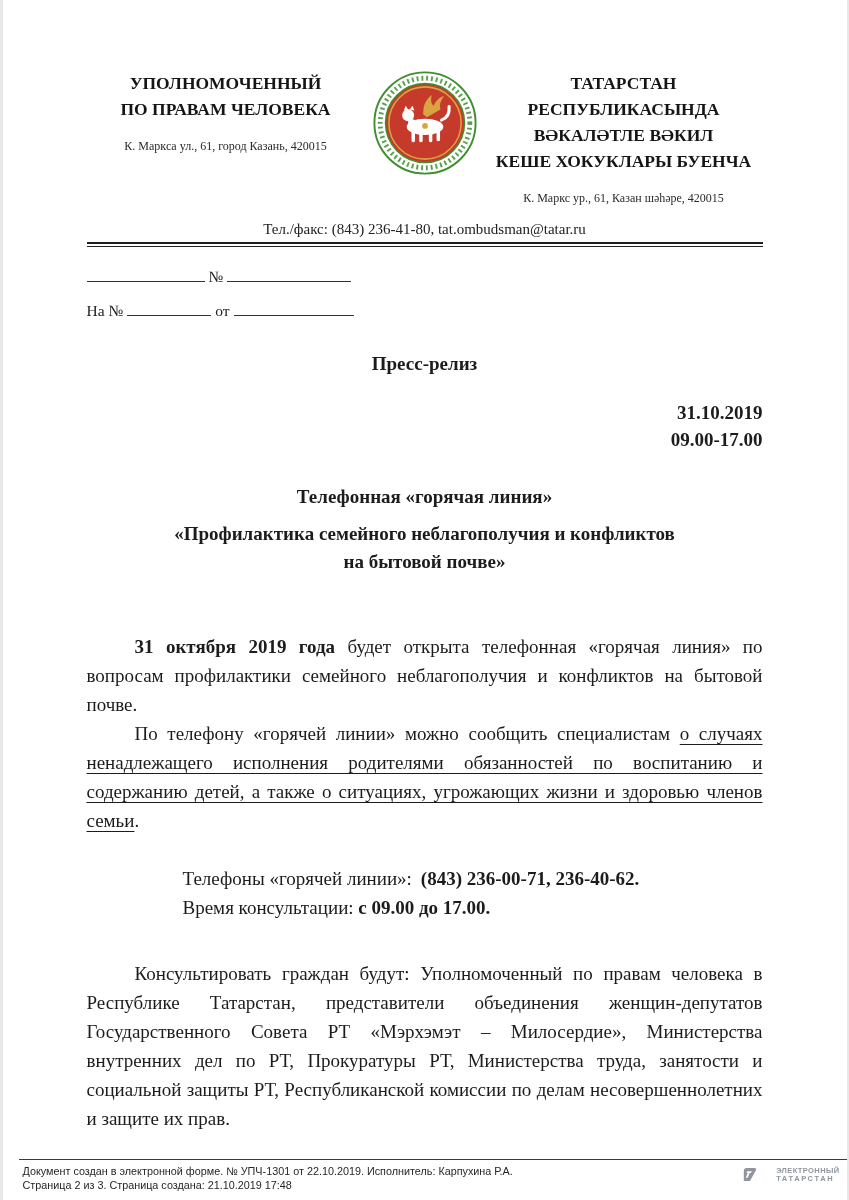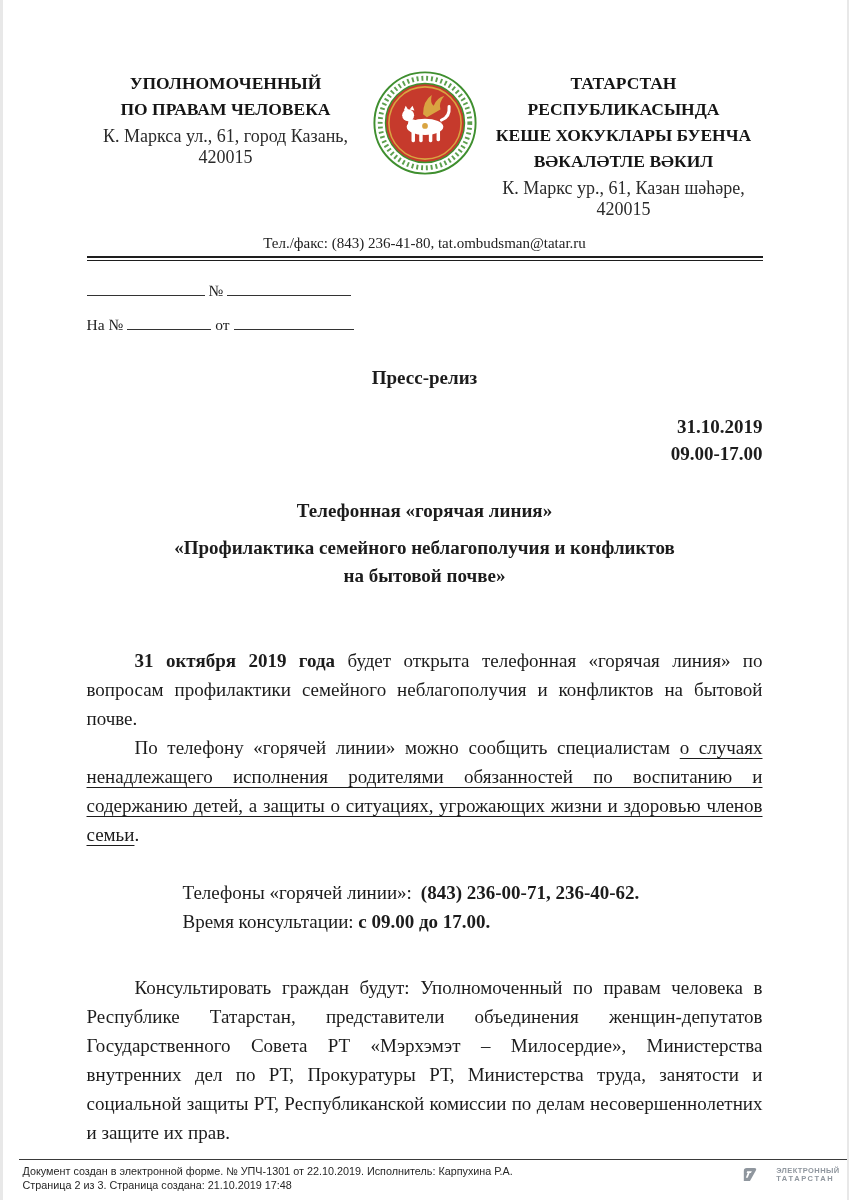--- a/index.html
+++ b/index.html
@@ -16,21 +16,21 @@
   }
 
   
   .letterhead {
     display: flex;
     align-items: flex-start;
     margin: 70px 80px 0 80px;
   }
   .org-block { flex: 1; text-align: center; }
   .org-name { font-weight: bold; font-size: 17.5px; line-height: 26px; color: #151515; }
-  .org-address { margin-top: 4px; font-size: 18px; color: #2a2a2a; }
+  .org-address { margin-top: 17px; font-size: 12px; color: #2a2a2a; }
   .emblem-wrap { width: 108px; flex: 0 0 108px; margin: 0 2px; display: flex; justify-content: center; }
 
   .contact-line { text-align: center; margin-top: 15px; font-size: 15px; color: #222; }
 
   .double-rule {
     margin: 4px 84px 0 84px;
     height: 5px;
     border-top: 2.5px solid #1e1e1e;
     border-bottom: 1.2px solid #1e1e1e;
   }
@@ -126,22 +126,22 @@
         <rect x="49" y="63" width="3.6" height="12" rx="1.5" fill="#ffffff"></rect>
         <rect x="59" y="63" width="3.6" height="12" rx="1.5" fill="#ffffff"></rect>
         <rect x="67" y="61" width="3.6" height="13" rx="1.5" fill="#ffffff"></rect>
         <circle cx="55" cy="58" r="3" fill="#d9a441"></circle>
       </svg>
     </div>
 
     <div class="org-block">
       <div class="org-name">
         <div>ТАТАРСТАН РЕСПУБЛИКАСЫНДА</div>
+        <div>ВӘКАЛӘТЛЕ ВӘКИЛ</div>
         <div>КЕШЕ ХОКУКЛАРЫ БУЕНЧА</div>
-        <div>ВӘКАЛӘТЛЕ ВӘКИЛ</div>
       </div>
       <div class="org-address">К. Маркс ур., 61, Казан шәһәре, 420015</div>
     </div>
   </div>
 
   <div class="contact-line">Тел./факс: (843) 236-41-80, tat.ombudsman@tatar.ru</div>
   <div class="double-rule"></div>
 
   <div class="refs">
     <div class="refs-row">
@@ -163,21 +163,21 @@
     <div>Телефонная «горячая линия»</div>
     <div class="subtitle">
       <div>«Профилактика семейного неблагополучия и конфликтов</div>
       <div>на бытовой почве»</div>
     </div>
   </div>
 
   <div class="body-text">
     <p><span class="lead-bold">31 октября 2019 года</span><span> будет открыта телефонная «горячая линия» по вопросам профилактики семейного неблагополучия и конфликтов на бытовой почве.</span></p>
 
-    <p><span>По телефону «горячей линии» можно сообщить специалистам </span><span class="u">о случаях ненадлежащего исполнения родителями обязанностей по воспитанию и содержанию детей, а защиты о ситуациях, угрожающих жизни и здоровью членов семьи</span><span>.</span></p>
+    <p><span>По телефону «горячей линии» можно сообщить специалистам </span><span class="u">о случаях ненадлежащего исполнения родителями обязанностей по воспитанию и содержанию детей, а также о ситуациях, угрожающих жизни и здоровью членов семьи</span><span>.</span></p>
 
     <div class="phones-block">
       <p class="phone-line"><span>Телефоны «горячей линии»:</span><span class="phone-value">(843) 236-00-71, 236-40-62.</span></p>
       <p class="phone-line"><span>Время консультации: </span><span class="bold-val">с 09.00 до 17.00.</span></p>
     </div>
 
     <p class="last-para">Консультировать граждан будут: Уполномоченный по правам человека в Республике Татарстан, представители объединения женщин-депутатов Государственного Совета РТ «Мэрхэмэт – Милосердие», Министерства внутренних дел по РТ, Прокуратуры РТ, Министерства труда, занятости и социальной защиты РТ, Республиканской комиссии по делам несовершеннолетних и защите их прав.</p>
   </div>
 
   <div class="footer">

